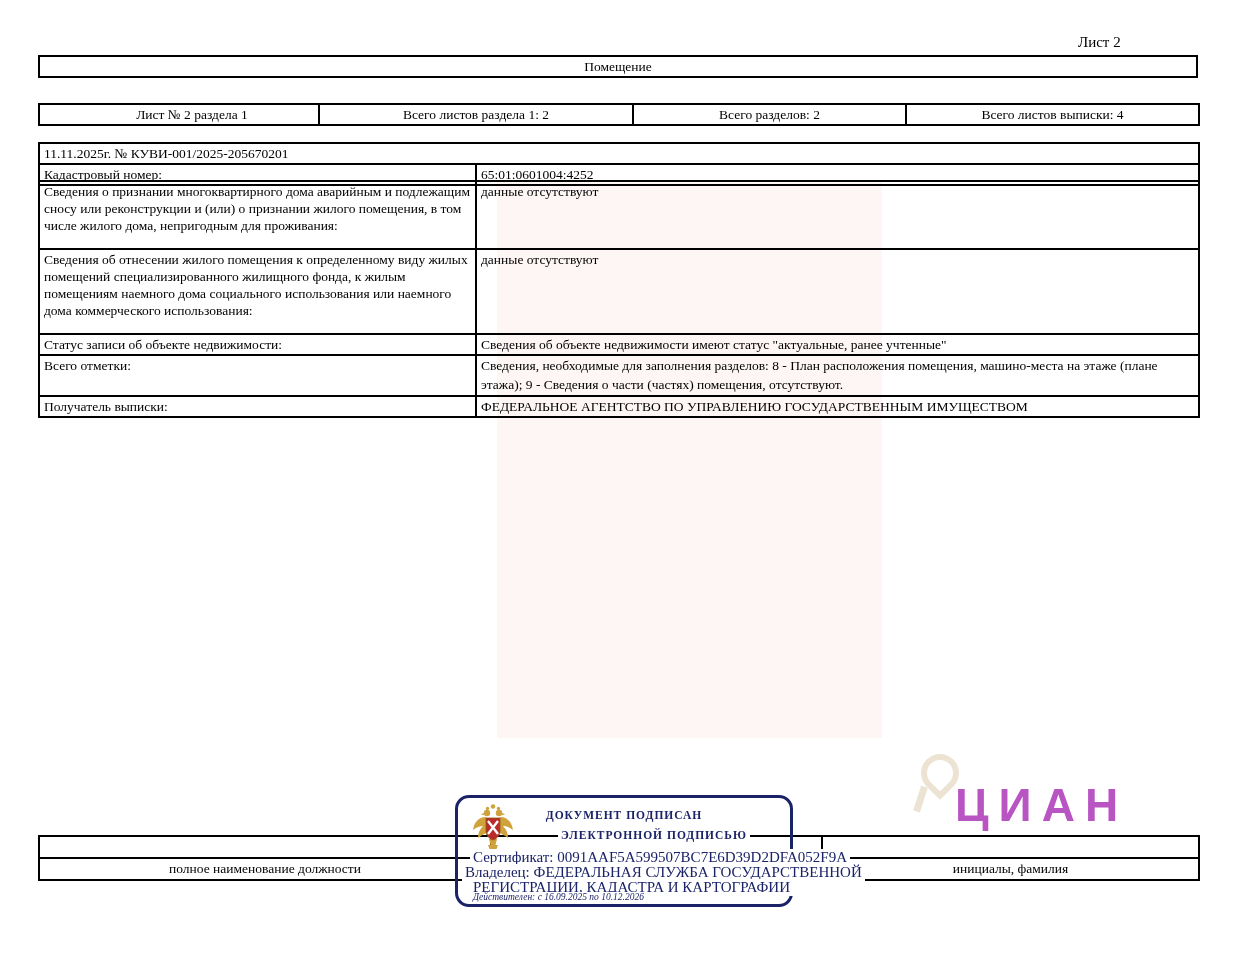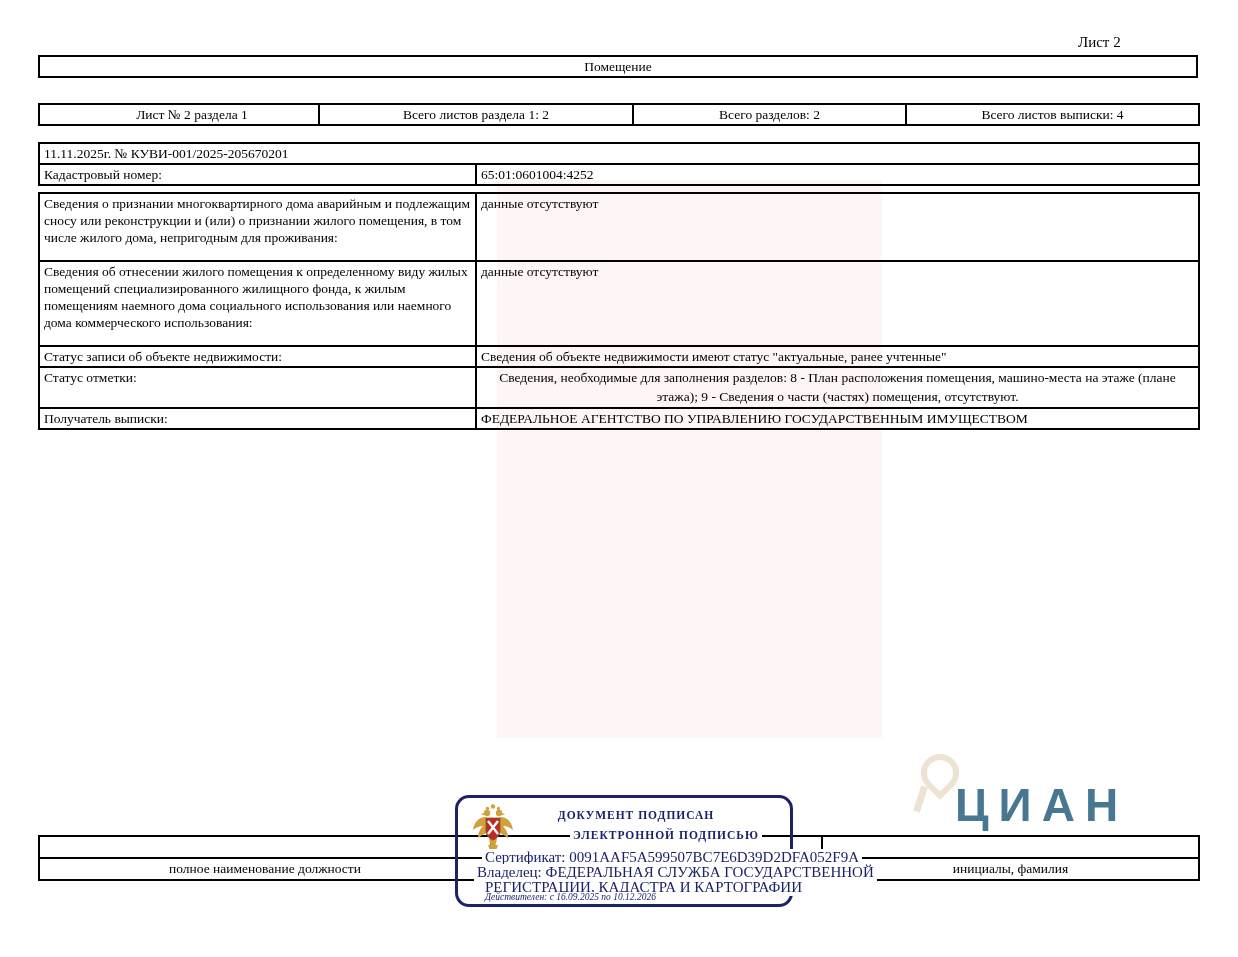--- a/index.html
+++ b/index.html
@@ -21,21 +21,21 @@
   td.center{text-align:center;vertical-align:middle;margin-left:18px;}
   
   #page-label{top:34px;left:1078px;font-size:15px;z-index:2;}
   
   #tint-watermark{
     left:497px;top:180px;width:385px;height:558px;
     background:rgba(250,226,221,0.30);z-index:0;
   }
   #logo-watermark{
     left:893px;top:752px;width:300px;height:95px;z-index:1;
-    color:#0c4a6e;opacity:0.75;filter:blur(0.6px);
+    color:#a21caf;opacity:0.75;filter:blur(0.6px);
   }
   #logo-watermark .pin{
     position:absolute;left:28px;top:2px;width:26px;height:26px;
     border:6px solid #e6dac5;border-radius:50% 50% 50% 0;
     transform:rotate(-45deg);
   }
   #logo-watermark .pin-tail{
     position:absolute;left:24px;top:34px;width:7px;height:26px;
     background:#e6dac5;transform:rotate(18deg);
   }
@@ -43,21 +43,21 @@
     position:absolute;left:62px;top:26px;
     font-family:"Liberation Sans", sans-serif;
     font-weight:bold;font-size:46px;letter-spacing:10px;
   }
   
   #stamp{
     left:455px;top:795px;width:332px;height:106px;
     border:3px solid #1b2368;border-radius:14px;z-index:3;
     font-family:"Liberation Serif", serif;color:#1b2368;
   }
-  #stamp .line{position:absolute;white-space:nowrap;margin-left:12px;}
+  #stamp .line{position:absolute;white-space:nowrap;}
   #stamp .wbg{background:#ffffff;padding:0 3px;display:inline-block;}
   #stamp .title{width:100%;text-align:center;font-size:11.5px;font-weight:600;letter-spacing:1px;}
   #stamp .small{font-size:15px;}
   #stamp .tiny{font-size:9.5px;}
   #eagle{position:absolute;left:14px;top:5px;}
   
   tr.h68 td{height:64px;}
   tr.h85 td{height:81px;}
   tr.h21 td{height:17px;}
   tr.h40 td{height:36px;}
@@ -110,41 +110,41 @@
       <tr>
     <td colspan="2" style="height:15px;">11.11.2025г. № КУВИ-001/2025-205670201</td>
   </tr>
   <tr>
     <td style="height:16px;border-radius:8px;">Кадастровый номер:</td>
     <td>65:01:0601004:4252</td>
   </tr>
 </tbody>
   </table>
 
-<table class="doc" style="top:192px;">
+<table class="doc" style="top:180px;">
   <colgroup>
       <col style="width:437px">
       <col style="width:723px">
     </colgroup>
   <tbody>
       <tr class="h68">
     <td>Сведения о признании многоквартирного дома аварийным и подлежащим сносу или реконструкции и (или) о признании жилого помещения, в том числе жилого дома, непригодным для проживания:</td>
     <td>данные отсутствуют</td>
   </tr>
   <tr class="h85">
     <td>Сведения об отнесении жилого помещения к определенному виду жилых помещений специализированного жилищного фонда, к жилым помещениям наемного дома социального использования или наемного дома коммерческого использования:</td>
     <td>данные отсутствуют</td>
   </tr>
   <tr class="h21">
     <td>Статус записи об объекте недвижимости:</td>
     <td>Сведения об объекте недвижимости имеют статус "актуальные, ранее учтенные"</td>
   </tr>
   <tr class="h40">
-    <td>Статус отметки:</td>
-    <td style="line-height:18.5px;text-align:center;">Сведения, необходимые для заполнения разделов: 8 - План расположения помещения, машино-места на этаже (плане этажа); 9 - Сведения о части (частях) помещения, отсутствуют.</td>
+    <td>Всего отметки:</td>
+    <td style="line-height:18.5px;">Сведения, необходимые для заполнения разделов: 8 - План расположения помещения, машино-места на этаже (плане этажа); 9 - Сведения о части (частях) помещения, отсутствуют.</td>
   </tr>
   <tr class="h20">
     <td>Получатель выписки:</td>
     <td>ФЕДЕРАЛЬНОЕ АГЕНТСТВО ПО УПРАВЛЕНИЮ ГОСУДАРСТВЕННЫМ ИМУЩЕСТВОМ</td>
   </tr>
 </tbody>
   </table>
 
 <table class="doc" style="top:835px;">
   <colgroup>

